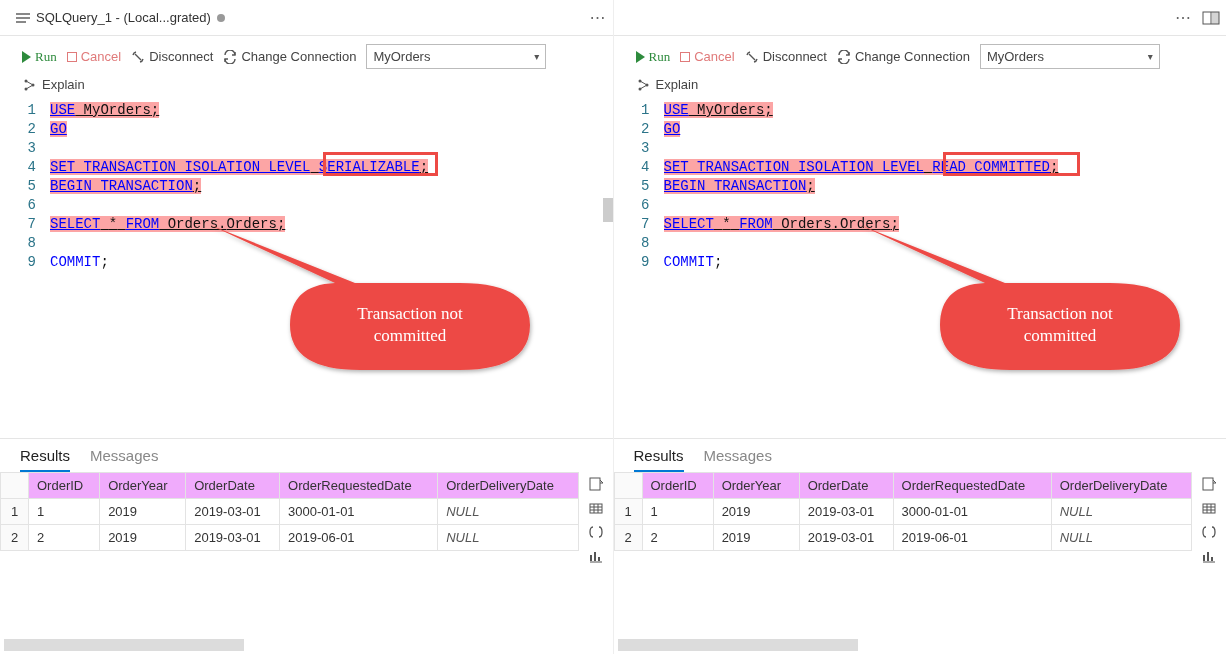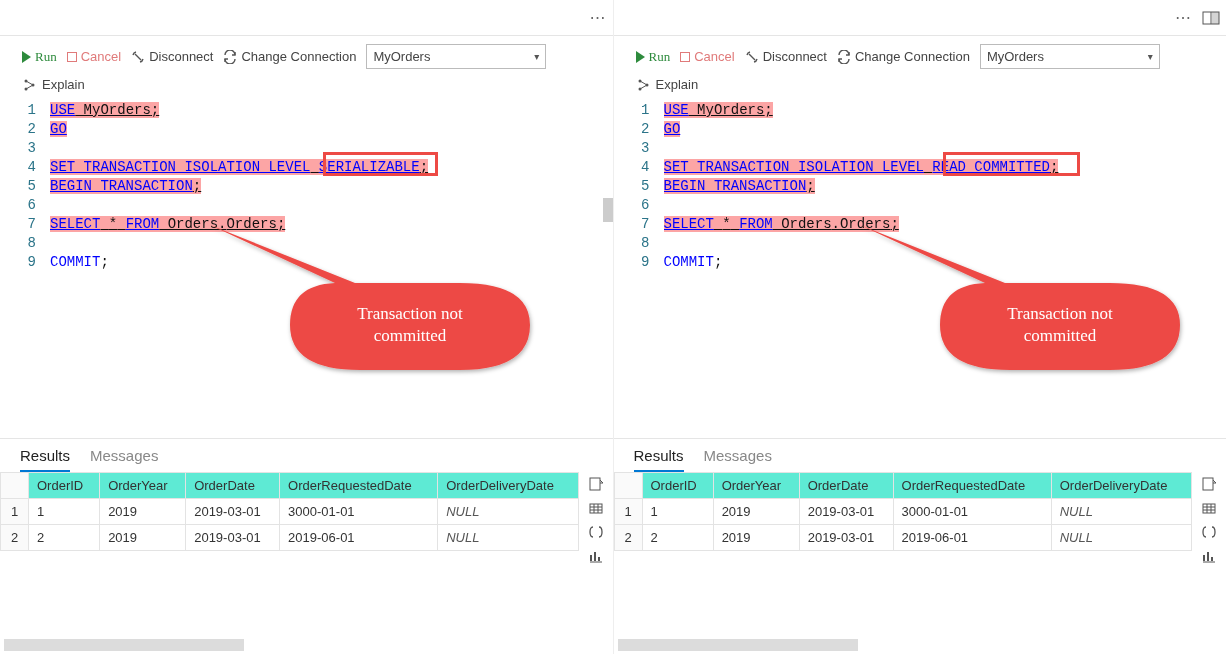--- a/index.html
+++ b/index.html
@@ -165,21 +165,21 @@
     width: 100%;
     font-size: 13px;
   }
   .grid th, .grid td {
     border: 1px solid #e3e3e3;
     padding: 5px 8px;
     text-align: left;
     white-space: nowrap;
     font-weight: normal;
   }
-  .grid th { background: #5eead4; color: #333; }
+  .grid th { background: #f0abfc; color: #333; }
   .grid td.rownum, .grid th.rownum-h { background: #fafafa; text-align: center; width: 28px; }
   .grid td.null { font-style: italic; color: #555; }
 
   .grid-icons {
     width: 34px;
     display: flex;
     flex-direction: column;
     align-items: center;
     gap: 8px;
     padding-top: 4px;
@@ -198,20 +198,31 @@
     width: 240px;
     background: #dcdcdc;
     margin-left: 4px;
   }
 </style>
 </head>
 <body>
 
 <div class="pane" id="pane-0">
   <div class="tab-row">
+    <div class="tab">
+      <span class="file-icon">
+        <svg viewBox="0 0 14 11">
+            <rect x="0" y="1" width="14" height="2" fill="#888"></rect>
+            <rect x="0" y="5" width="14" height="2" fill="#888"></rect>
+            <rect x="0" y="9" width="10" height="2" fill="#888"></rect>
+          </svg>
+      </span>
+      <span>SQLQuery_1 - (Local...grated)</span>
+      <span class="dirty"></span>
+    </div>
     <div class="tab-right">
       <span class="dots">⋯</span>
     </div>
   </div>
 
   <div class="toolbar">
     <div class="run">
         <span class="tri"></span>
         <span>Run</span>
       </div>

